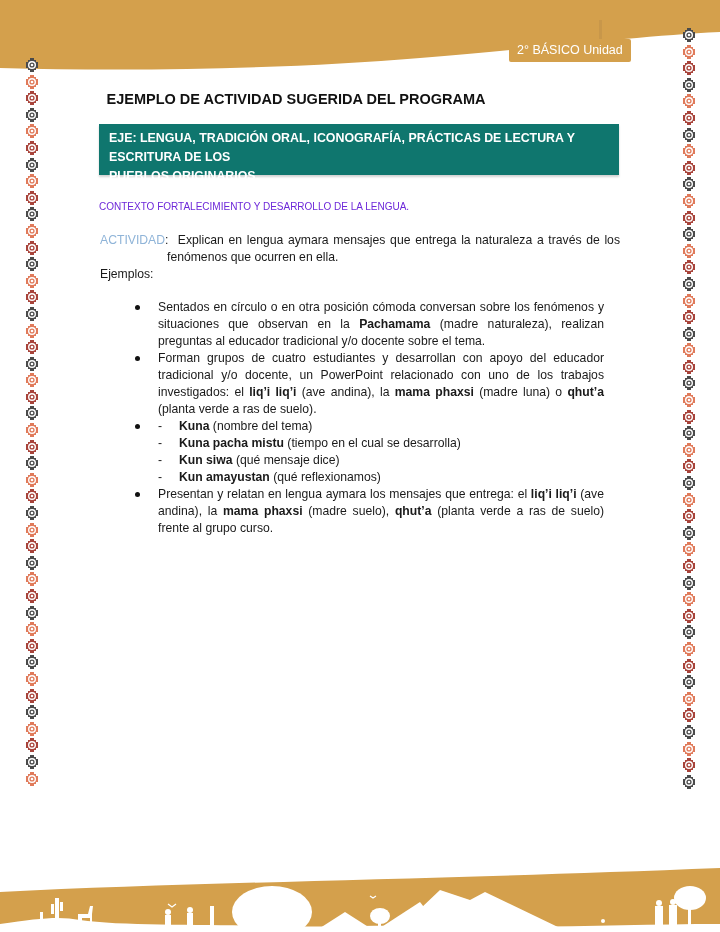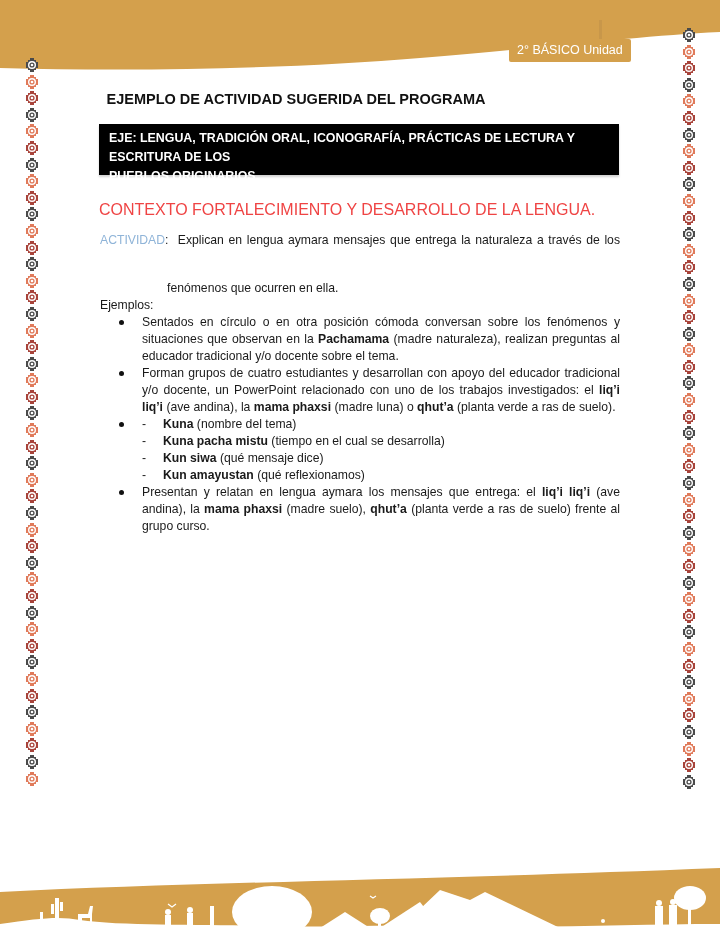--- a/index.html
+++ b/index.html
@@ -24,35 +24,35 @@
     font-size: 12.5px; line-height: 23px; padding-left: 8px; box-sizing: border-box;
   }
   .badge-stem { position: absolute; left: 599px; top: 20px; width: 3px; height: 20px; background: #c8974a; }
 
   .page-title {
     position: absolute; left: 0; width: 592px; top: 91px; text-align: center;
     font-weight: bold; font-size: 14.5px; color: #111;
   }
   .eje-box {
     position: absolute; left: 99px; top: 124px; width: 520px; height: 51px;
-    background: #000000; color: #fff; font-weight: bold; font-size: 12.4px;
+    background: #0f766e; color: #fff; font-weight: bold; font-size: 12.4px;
     line-height: 19px; padding: 5px 0 0 10px; box-sizing: border-box;
     box-shadow: 0 2px 2px rgba(0,0,0,0.18);
   }
   .section-title {
-    position: absolute; left: 99px; top: 201px; font-size: 16px; color: #ef4444;
+    position: absolute; left: 99px; top: 201px; font-size: 10px; color: #6d28d9;
   }
   .content {
     position: absolute; left: 100px; top: 232px; width: 520px;
     font-size: 12.2px; line-height: 17px;
   }
   .act-line { text-align: justify; text-align-last: justify; }
   .act-label { color: #8fb4d8; }
-  .act-cont { padding-left: 67px; margin-top: 31px; }
-  ul.bullets { list-style: none; margin: 0; padding: 0; }
+  .act-cont { padding-left: 67px; }
+  ul.bullets { list-style: none; margin: 16px; padding: 0; }
   ul.bullets > li { position: relative; padding-left: 42px; text-align: justify; }
   ul.bullets > li .dot {
     position: absolute; left: 19px; top: 6px; width: 5px; height: 5px;
     border-radius: 50%; background: #111;
   }
   ul.sub { list-style: none; margin: 0; padding: 0; }
   ul.sub li { position: relative; padding-left: 21px; text-align: left; }
   ul.sub li .dash { position: absolute; left: 0; }
   b { font-weight: bold; }
 </style>

